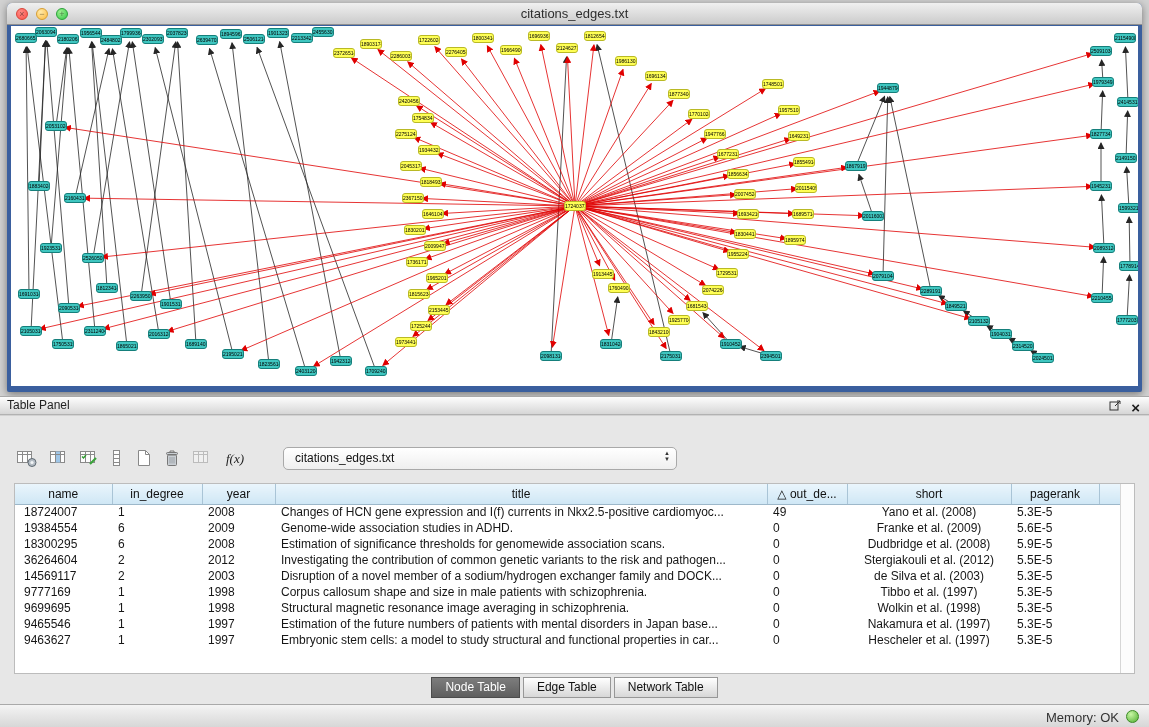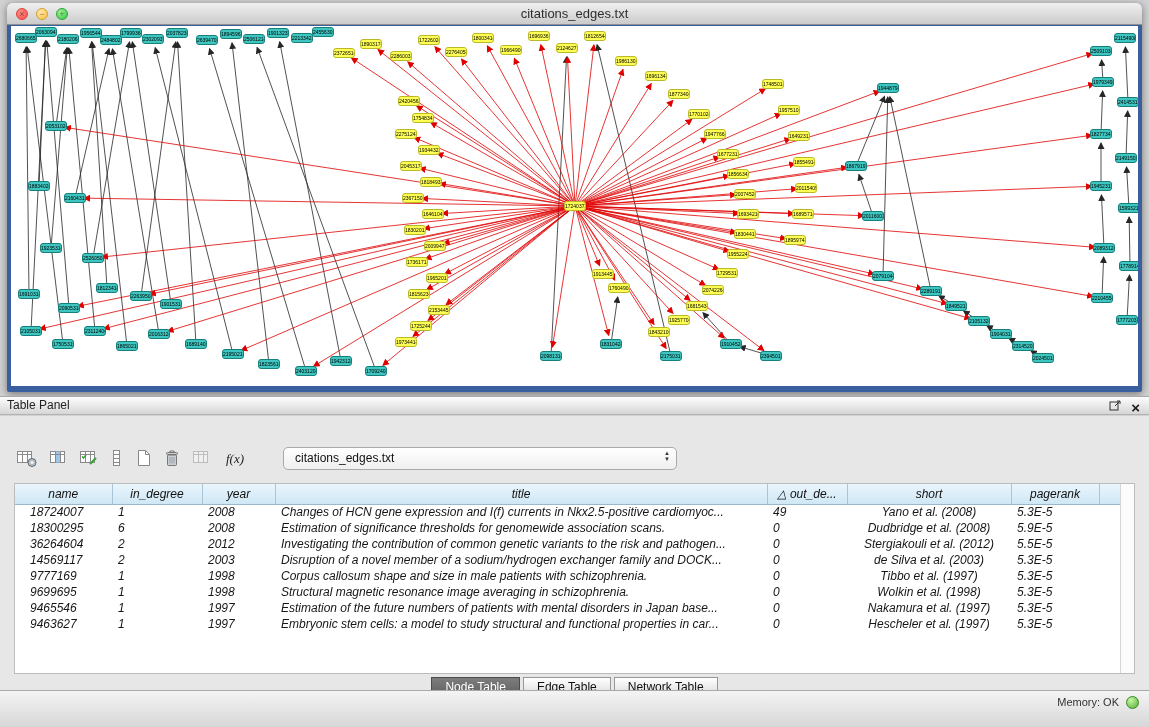--- a/index.html
+++ b/index.html
@@ -40,43 +40,43 @@
   .ticon { background:transparent; border:0; padding:0; display:inline-flex; align-items:center; cursor:default; }
   .dropdown { position:relative; margin-left:22px; width:394px; height:23px;
     background:linear-gradient(#ffffff,#efefef); border:1px solid #a9a9a9; border-radius:5px;
     font-size:12px; line-height:21px; padding-left:11px; color:#111; }
   .dropdown .stepper { position:absolute; right:6px; top:2px; display:flex; flex-direction:column;
     font-size:6px; line-height:6px; color:#333; text-align:center; }
 
   
   .table-wrap { position:absolute; left:14px; top:67px; width:1121px; height:191px;
     background:#fff; border:1px solid #bcbcbc; overflow:hidden; }
-  table { border-collapse:collapse; table-layout:fixed; width:1106px; font-size:12px;font-style:italic; }
+  table { border-collapse:collapse; table-layout:fixed; width:1106px; font-size:12px; }
   col.c0{width:97px} col.c1{width:90px} col.c2{width:73px} col.c3{width:492px}
   col.c4{width:80px} col.c5{width:164px} col.c6{width:88px} col.c7{width:22px}
   thead th { height:20px; font-weight:normal; font-size:12px; color:#111;
     background:linear-gradient(#eaf5fc,#cfe7f5); border-right:1px solid #a9c4d6;
     border-bottom:1px solid #9db8ca; overflow:hidden; white-space:nowrap; }
   thead th:last-child { border-right:none; }
   tbody td { height:16px; padding:0 6px; white-space:nowrap; overflow:hidden; color:#161616; }
-  tbody td.a0 { padding-left:15px; }
+  tbody td.a0 { padding-left:9px; }
   tbody td.a5 { text-align:center; }
   .vscroll { position:absolute; right:0; top:0; bottom:0; width:14px;
     border-left:1px solid #d6d6d6; background:#fcfcfc; }
 
   
   .tabs { position:absolute; left:0; right:0; top:261px; display:flex; justify-content:center; gap:3px; }
   .tab { height:21px; padding:0 13px; font-size:12px; line-height:19px; border:1px solid #979797;
     background:linear-gradient(#ffffff,#d7d7d7); color:#111; border-radius:0; cursor:default; }
   .tab.selected { background:linear-gradient(#7d7d7d,#5e5e5e); color:#fff; border-color:#4c4c4c; }
 
   
-  .statusbar { position:absolute; left:0; bottom:0; width:100%; height:37px;
+  .statusbar { position:absolute; left:0; bottom:0; width:100%; height:23px;
     background:linear-gradient(#f4f4f4,#d7d7d7); border-top:1px solid #a9a9a9;
-    font-size:11px; color:#333; }
+    font-size:13px; color:#333; }
   .statusbar .mem { position:absolute; right:30px; top:5px; }
   .memdot { position:absolute; right:10px; top:5px; width:13px; height:13px; border-radius:50%;
     background:radial-gradient(circle at 35% 30%, #c9f7a6, #4fae2f); border:1px solid #3b8a24; }
 </style>
 </head>
 <body>
 
 <div class="screen">
 
   <div class="net-window">
@@ -453,20 +453,30 @@
               <td class="a0">18724007</td>
               <td class="a1">1</td>
               <td class="a2">2008</td>
               <td class="a3">Changes of HCN gene expression and I(f) currents in Nkx2.5-positive cardiomyoc...</td>
               <td class="a4">49</td>
               <td class="a5">Yano et al. (2008)</td>
               <td class="a6">5.3E-5</td>
               <td></td>
             </tr>
             <tr>
+              <td class="a0">19384554</td>
+              <td class="a1">6</td>
+              <td class="a2">2009</td>
+              <td class="a3">Genome-wide association studies in ADHD.</td>
+              <td class="a4">0</td>
+              <td class="a5">Franke et al. (2009)</td>
+              <td class="a6">5.6E-5</td>
+              <td></td>
+            </tr>
+            <tr>
               <td class="a0">18300295</td>
               <td class="a1">6</td>
               <td class="a2">2008</td>
               <td class="a3">Estimation of significance thresholds for genomewide association scans.</td>
               <td class="a4">0</td>
               <td class="a5">Dudbridge et al. (2008)</td>
               <td class="a6">5.9E-5</td>
               <td></td>
             </tr>
             <tr>

